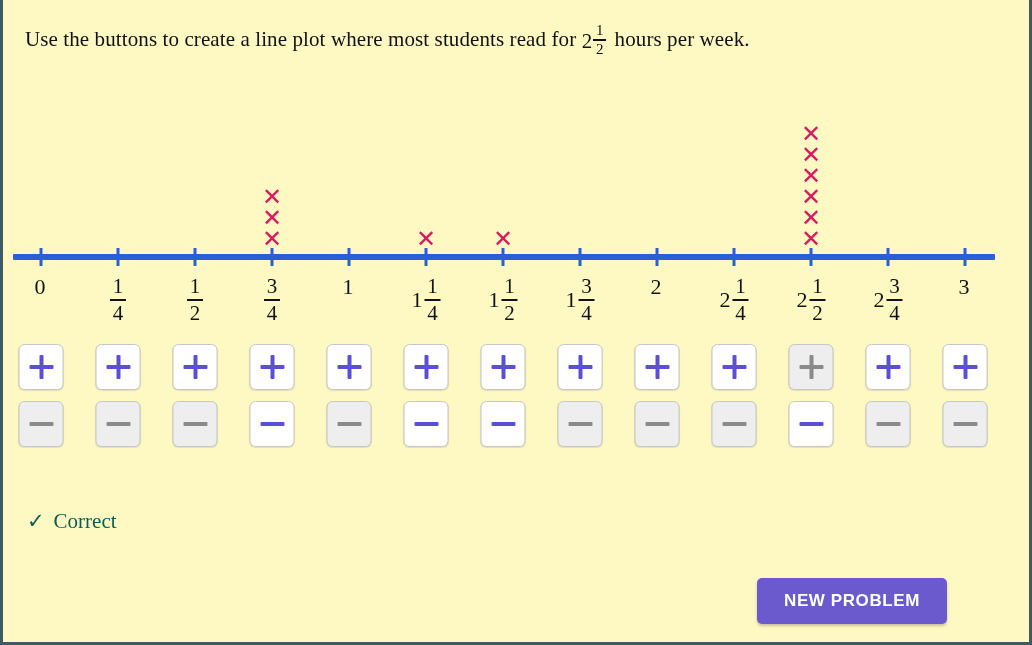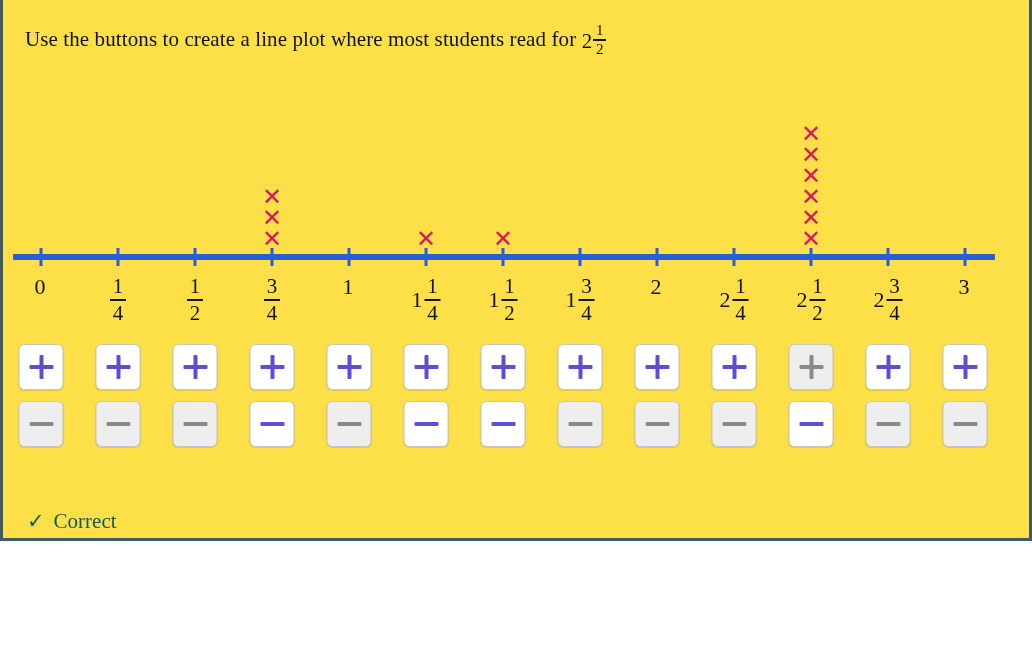--- a/index.html
+++ b/index.html
@@ -11,26 +11,26 @@
     width: 1032px;
     height: 645px;
     font-family: "Liberation Sans", sans-serif;
     overflow: hidden;
     position: relative;
   }
   #app {
     position: absolute;
     left: 0; top: 0;
     width: 1032px;
-    height: 541px;
+    height: 645px;
     box-sizing: border-box;
     border-left: 3px solid #3d5a66;
     border-right: 3px solid #3d5a66;
     border-bottom: 3px solid #3d5a66;
-    background: #fde047;
+    background: #fef9c3;
     overflow: hidden;
   }
 
   
   .prompt {
     position: absolute;
     left: 22px;
     top: 24px;
     font-size: 21px;
     color: #111111;
@@ -225,20 +225,21 @@
   <div class="prompt">
     <span>Use the buttons to create a line plot where most students read for</span>
     <span class="mixnum">
       <span>2</span>
         <span class="frac">
           <span class="num">1</span>
           <span class="bar"></span>
           <span class="den">2</span>
         </span>
     </span>
+    <span>hours per week.</span>
   </div>
 
   <div class="plot">
     <div class="axis-line"></div>
     <div id="ticks">
         <div class="tick" style="left: 38px;"></div>
         <div class="tick-label" style="left: 38px;">
           <span class="whole">0</span>
         </div>
         <div class="tick" style="left: 115px;"></div>
@@ -448,14 +449,15 @@
         <span class="glyph-h"></span>
       </div>
     </div>
 
   <div class="feedback">
     <span class="check">✓</span>
     <span>Correct</span>
   </div>
 
 
+  <button class="new-problem">NEW PROBLEM</button>
 
 </div>
 
 </body></html>

